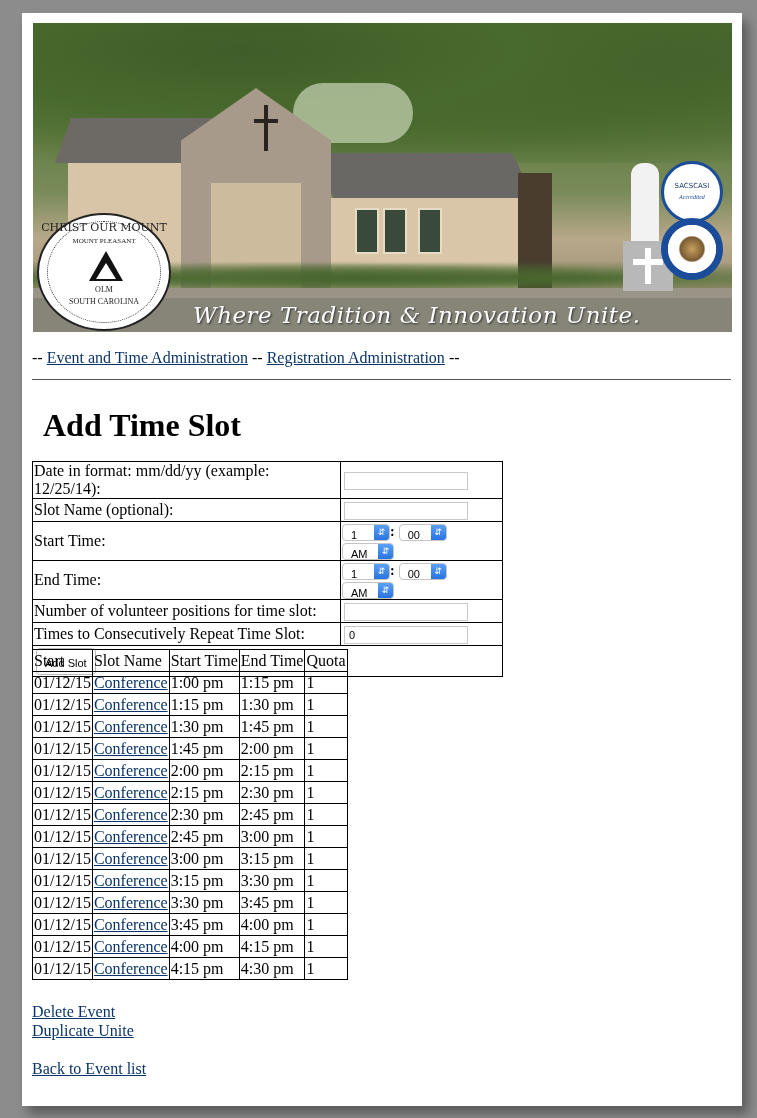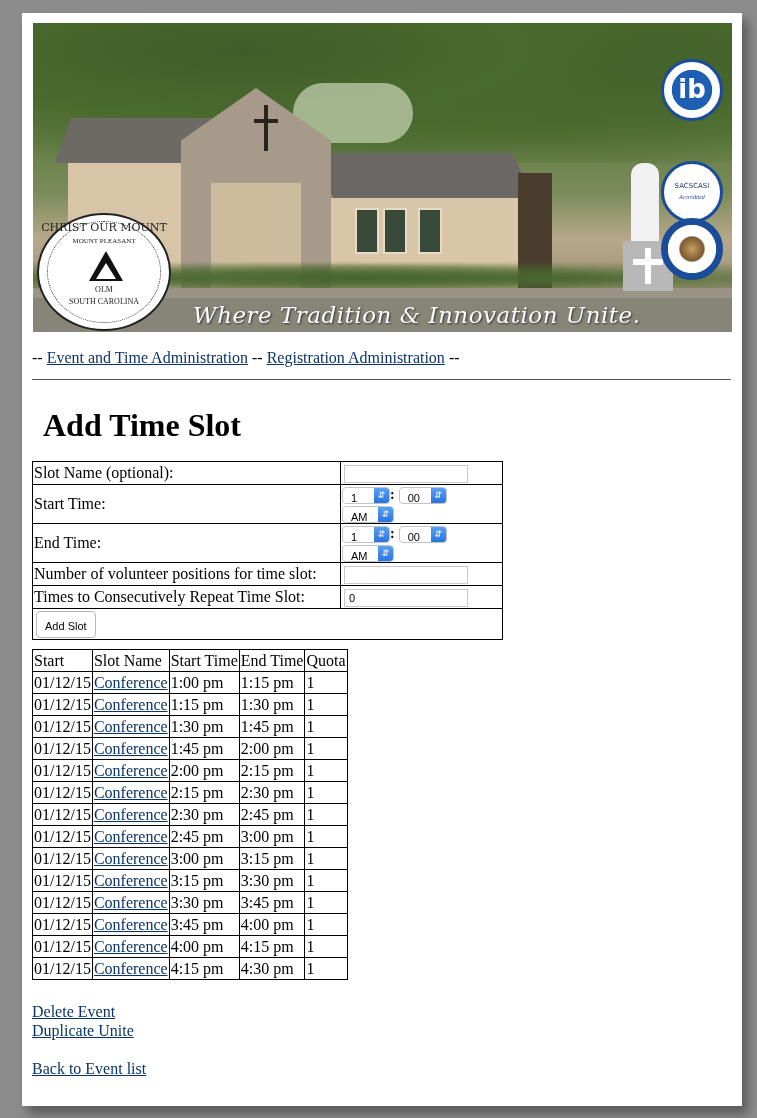--- a/index.html
+++ b/index.html
@@ -122,23 +122,20 @@
       <div class="ring"></div>
       <div class="arc-top">CHRIST OUR MOUNT</div>
       <div class="sub">MOUNT PLEASANT</div>
       <div class="tri"></div>
       <div class="tri-in"></div>
       <div class="olm">OLM</div>
       <div class="sc">SOUTH CAROLINA</div>
       <div class="year">1950</div>
     </div>
 
-    <div class="badge ib">
-      <span>ib</span>
-    </div>
     <div class="badge sacs">
       <span>SACSCASI</span>
       <em>Accredited</em>
     </div>
     <div class="badge eagle"></div>
   </div>
 
   <div class="nav">
     <span>--</span>
     <a>Event and Time Administration</a>
@@ -146,20 +143,26 @@
     <a>Registration Administration</a>
     <span>--</span>
   </div>
 
   <div class="hr"></div>
 
   <h1>Add Time Slot</h1>
 
   <table class="form">
     <tbody>
+        <tr>
+      <td class="lbl">Date in format: mm/dd/yy (example: 12/25/14):</td>
+      <td class="fld">
+        <input class="txt" type="text" value="" style="">
+      </td>
+    </tr>
     <tr>
       <td class="lbl">Slot Name (optional):</td>
       <td class="fld">
         <input class="txt" type="text" value="" style="">
       </td>
     </tr>
     <tr>
       <td class="lbl">Start Time:</td>
       <td class="fld">
         <span class="sel" style="width:48px">

